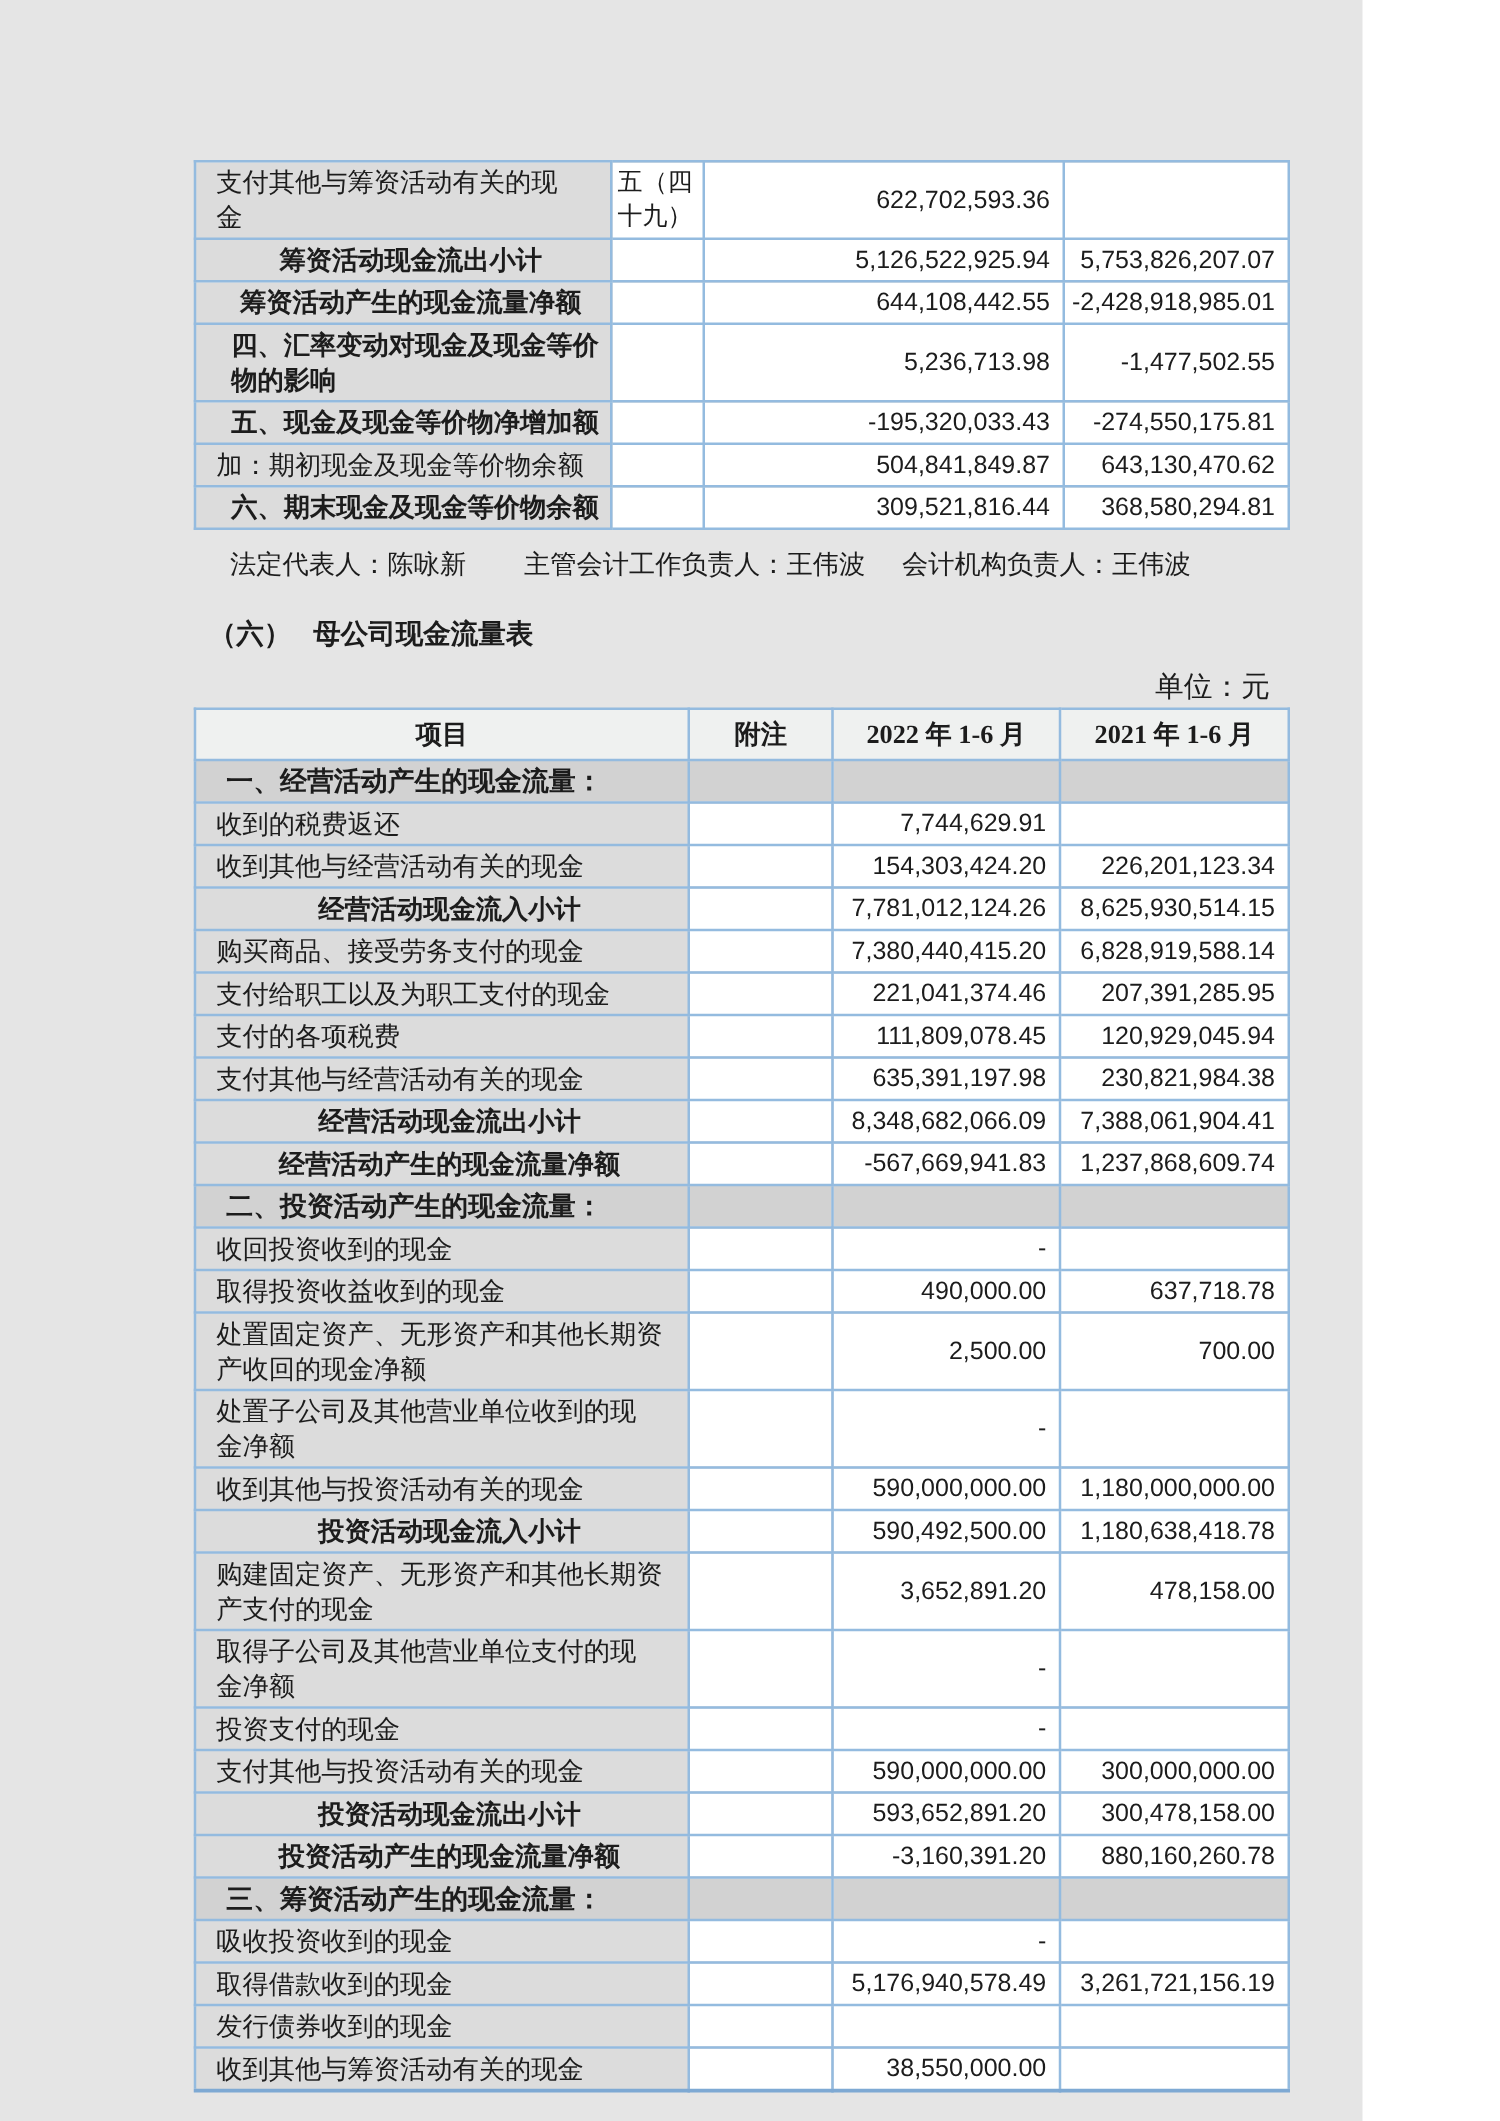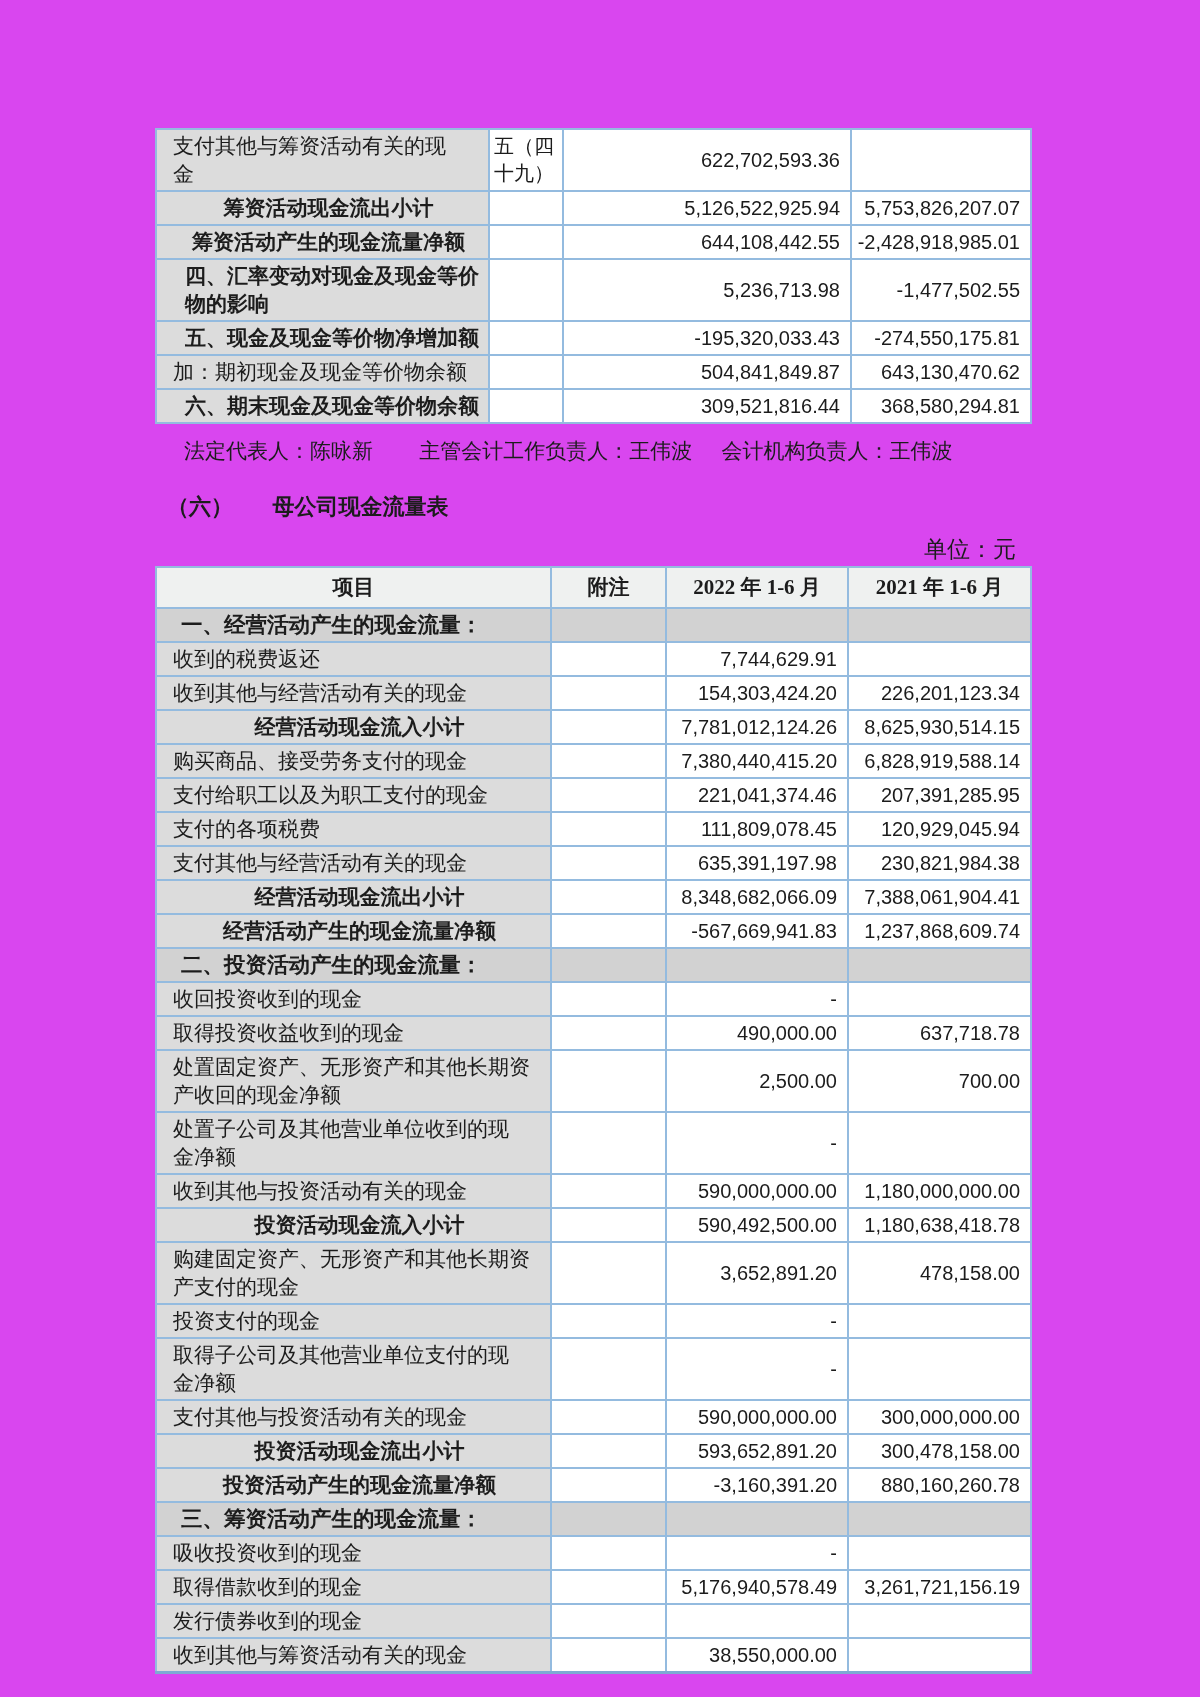--- a/index.html
+++ b/index.html
@@ -1,20 +1,20 @@
 <!DOCTYPE html>
 <html><head>
 <meta charset="utf-8">
 <style>
   html,body{margin:0;padding:0;}
   .page{
     position:relative;
-    width:1200px;
+    width:1090px;
     height:1697px;
-    background:#d946ef;
+    background:#e5e5e5;
     overflow:hidden;
     font-family:"Liberation Serif","DejaVu Serif",serif;
     color:#1c1c1c;
   }
   .content{
     position:absolute;
     left:155px;
     top:128px;
     width:875px;
   }
@@ -92,21 +92,21 @@
   .sig-1{margin-left:29px;}
   .sig-2{margin-left:41px;}
   .sig-3{margin-left:24px;}
   .section-heading{
     margin-top:28px;
     font-size:22px;
     font-weight:bold;
     line-height:28px;
   }
   .heading-index{margin-left:12px;}
-  .heading-title{margin-left:34px;}
+  .heading-title{margin-left:12px;}
   .unit-label{
     margin-top:16px;
     margin-bottom:3px;
     text-align:right;
     padding-right:14px;
     font-size:23px;
     line-height:26px;
   }
 </style>
 </head>
@@ -305,33 +305,33 @@
             <td class="c-num">1,180,638,418.78</td>
           </tr>
           <tr class="row-normal">
             <td class="c-label">购建固定资产、无形资产和其他长期资
 产支付的现金</td>
             <td class="c-note"></td>
             <td class="c-num">3,652,891.20</td>
             <td class="c-num">478,158.00</td>
           </tr>
           <tr class="row-normal">
-            <td class="c-label">投资支付的现金</td>
-            <td class="c-note"></td>
-            <td class="c-num">-</td>
-            <td class="c-num"></td>
-          </tr>
-          <tr class="row-normal">
             <td class="c-label">取得子公司及其他营业单位支付的现
 金净额</td>
             <td class="c-note"></td>
             <td class="c-num">-</td>
             <td class="c-num"></td>
           </tr>
           <tr class="row-normal">
+            <td class="c-label">投资支付的现金</td>
+            <td class="c-note"></td>
+            <td class="c-num">-</td>
+            <td class="c-num"></td>
+          </tr>
+          <tr class="row-normal">
             <td class="c-label">支付其他与投资活动有关的现金</td>
             <td class="c-note"></td>
             <td class="c-num">590,000,000.00</td>
             <td class="c-num">300,000,000.00</td>
           </tr>
           <tr class="row-subtotal">
             <td class="c-label">投资活动现金流出小计</td>
             <td class="c-note"></td>
             <td class="c-num">593,652,891.20</td>
             <td class="c-num">300,478,158.00</td>

